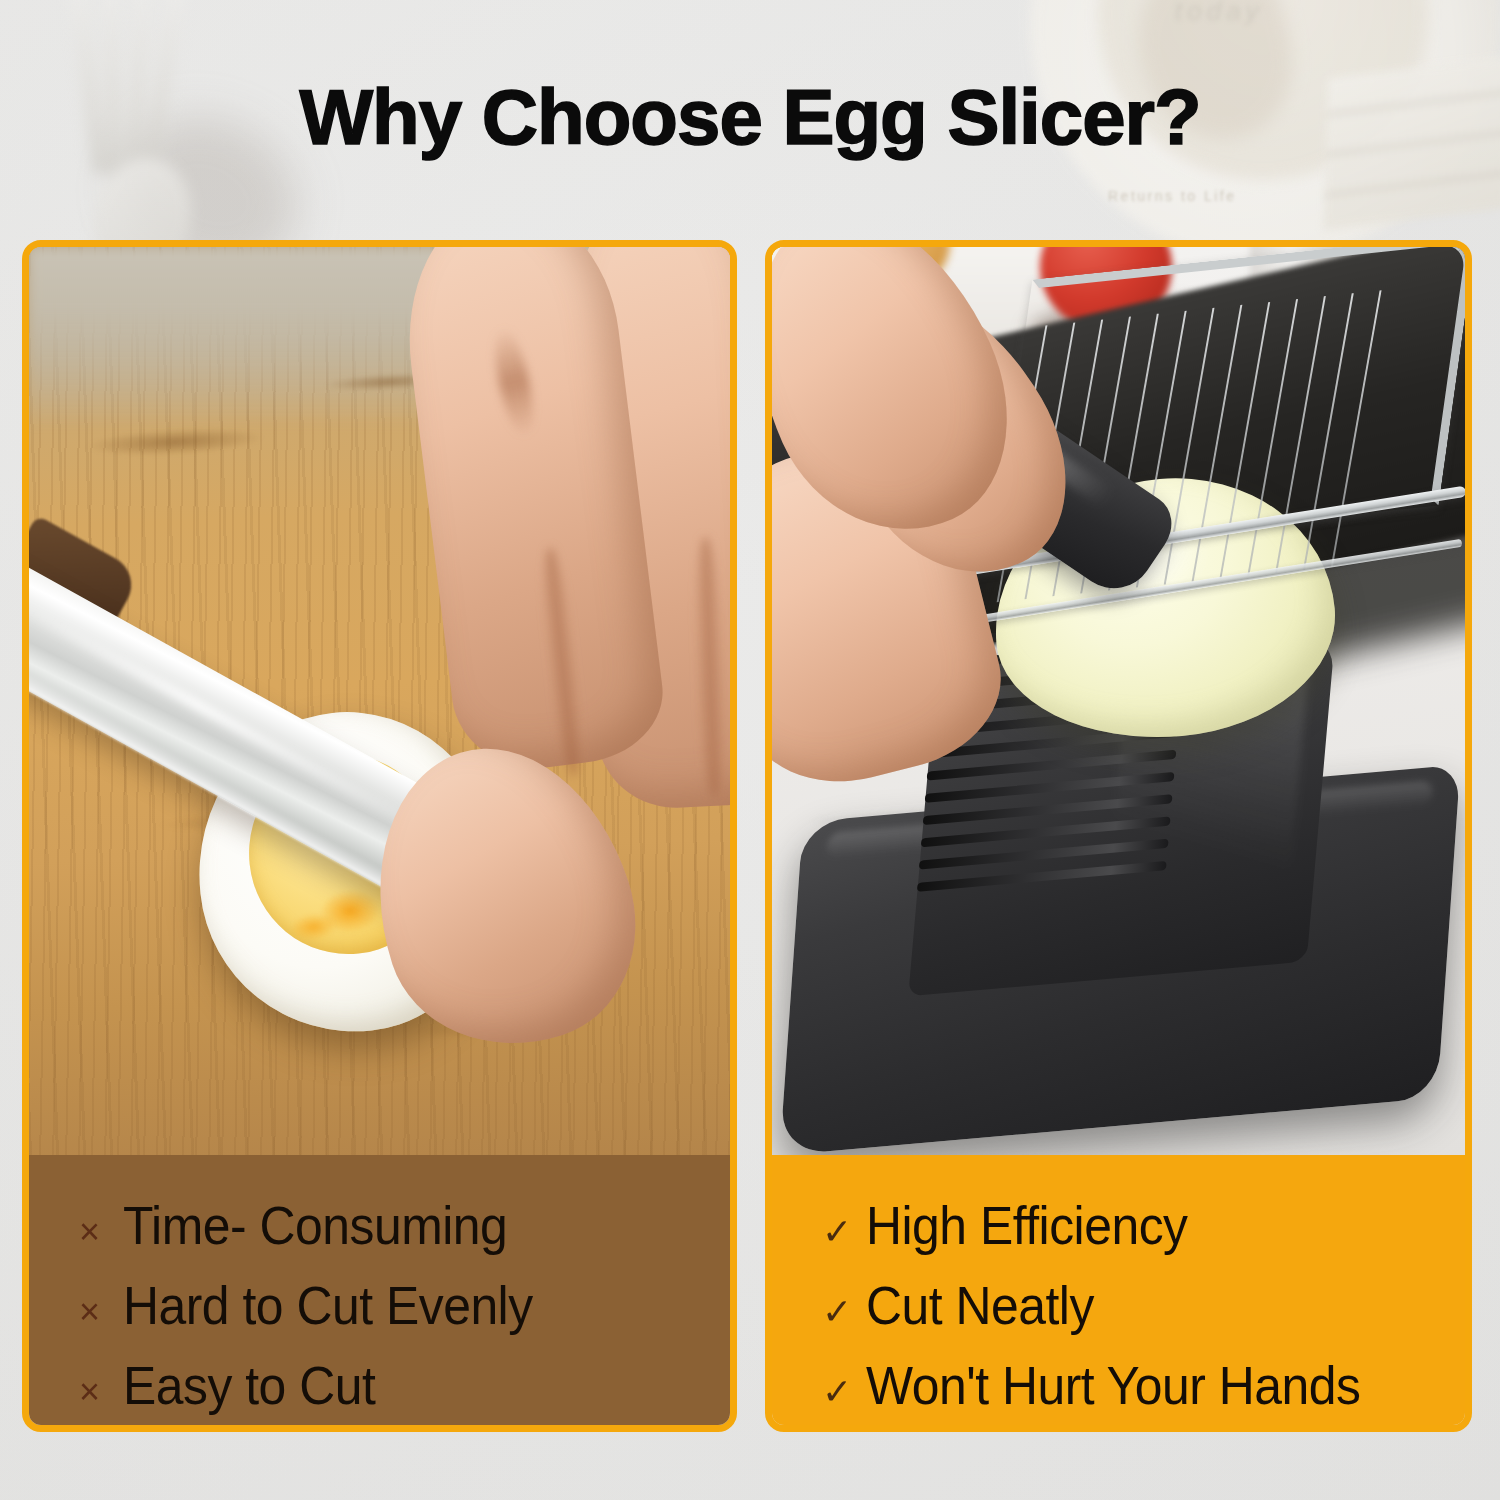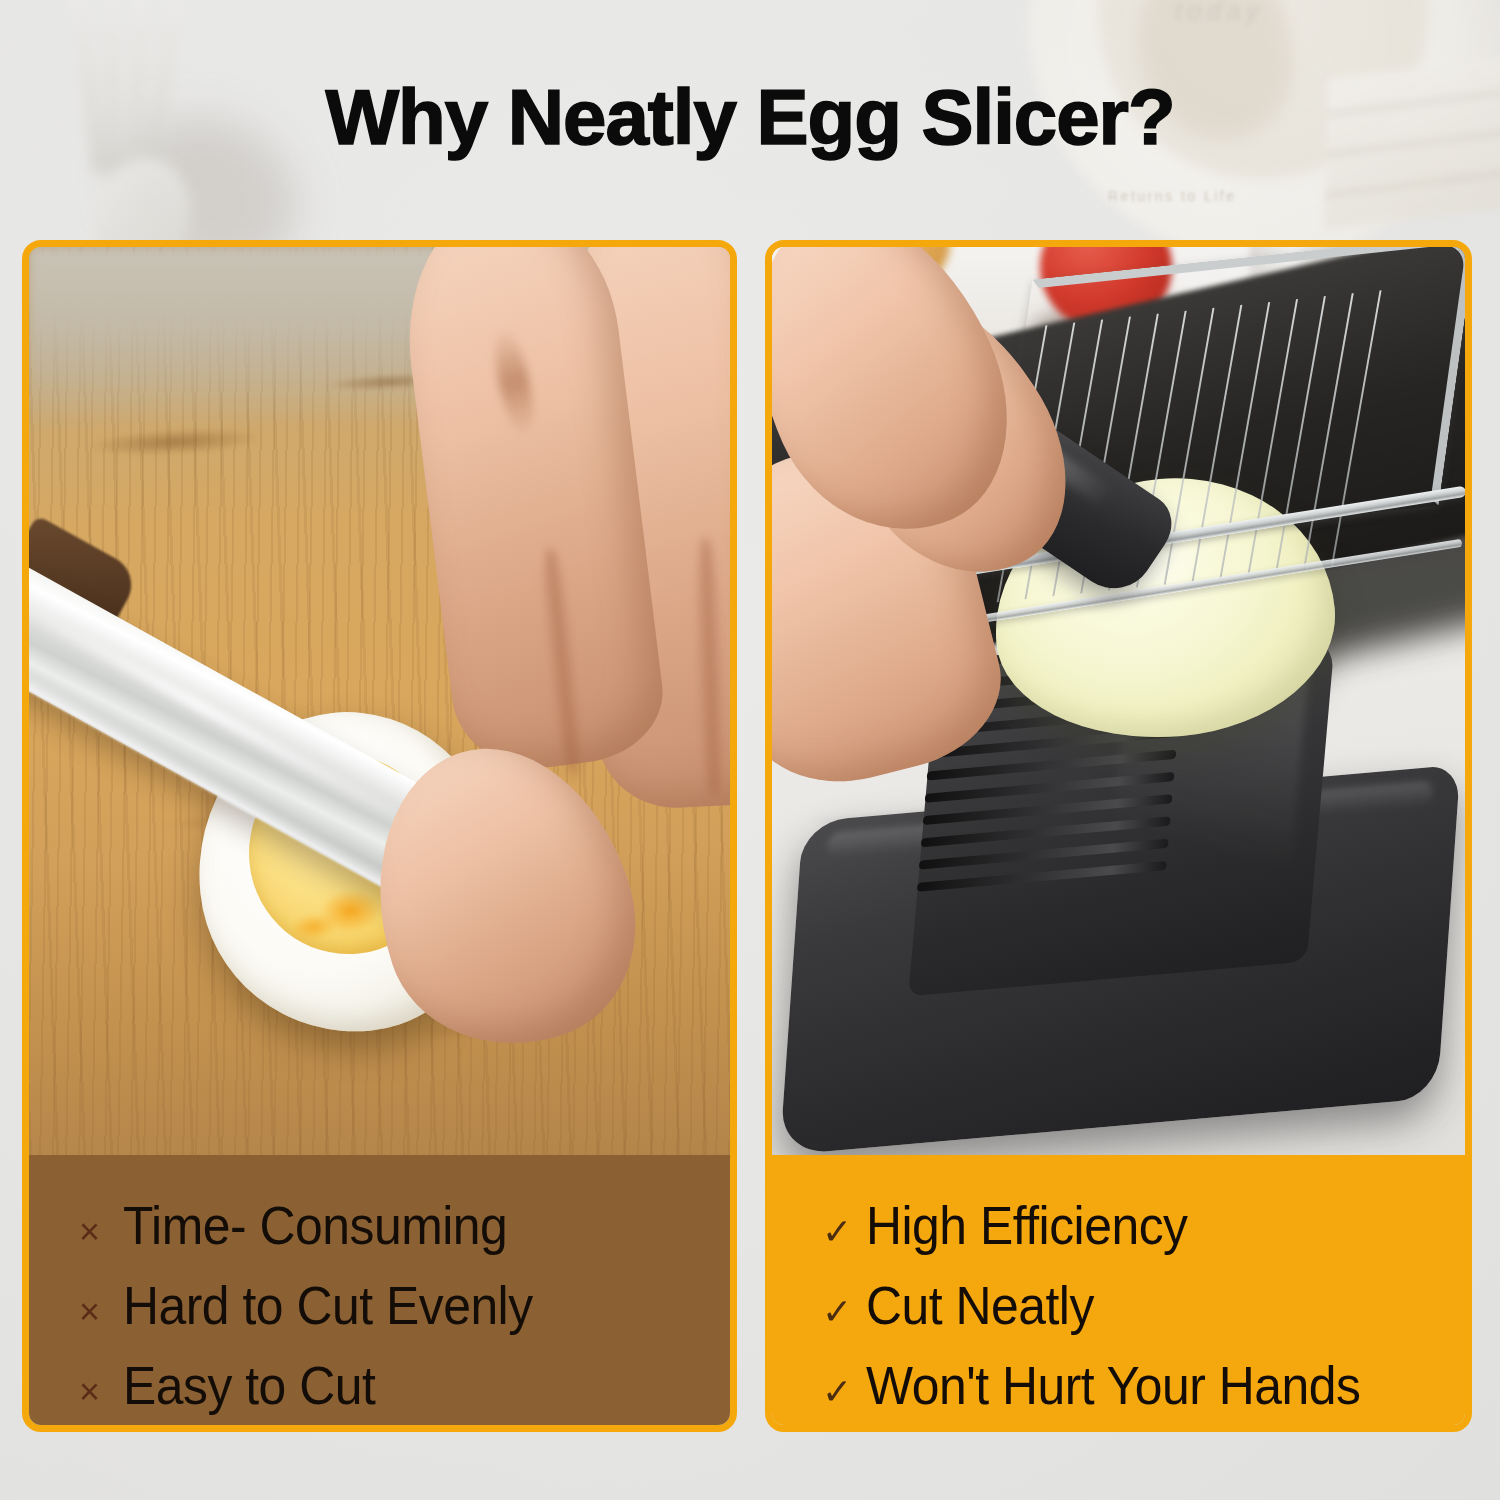--- a/index.html
+++ b/index.html
@@ -557,21 +557,21 @@
 
   <div class="bg-card">
     <div class="bg-card-line" style="top:34px"></div>
     <div class="bg-card-line" style="top:74px"></div>
     <div class="bg-card-line" style="top:114px"></div>
   </div>
 
   <div class="bg-vig"></div>
 </div>
 
-<div id="title">Why Neatly Egg Slicer?</div>
+<div id="title">Why Choose Egg Slicer?</div>
 
 <div class="panel" id="panel-left">
 
   <div class="photo" id="photo-left">
     <div class="board"></div>
     <div class="board-top-fade"></div>
     <div class="board-grain"></div>
     <div class="board-grain g2"></div>
     <div class="board-grain g3"></div>
     <div class="board-grain g4"></div>

